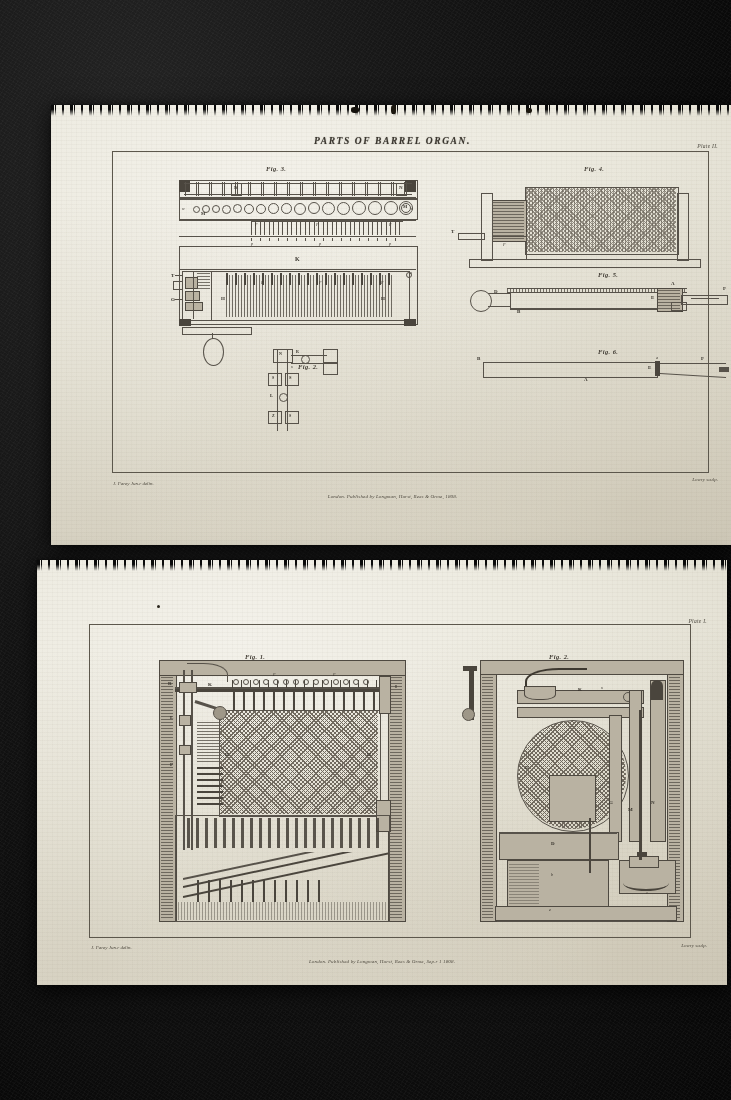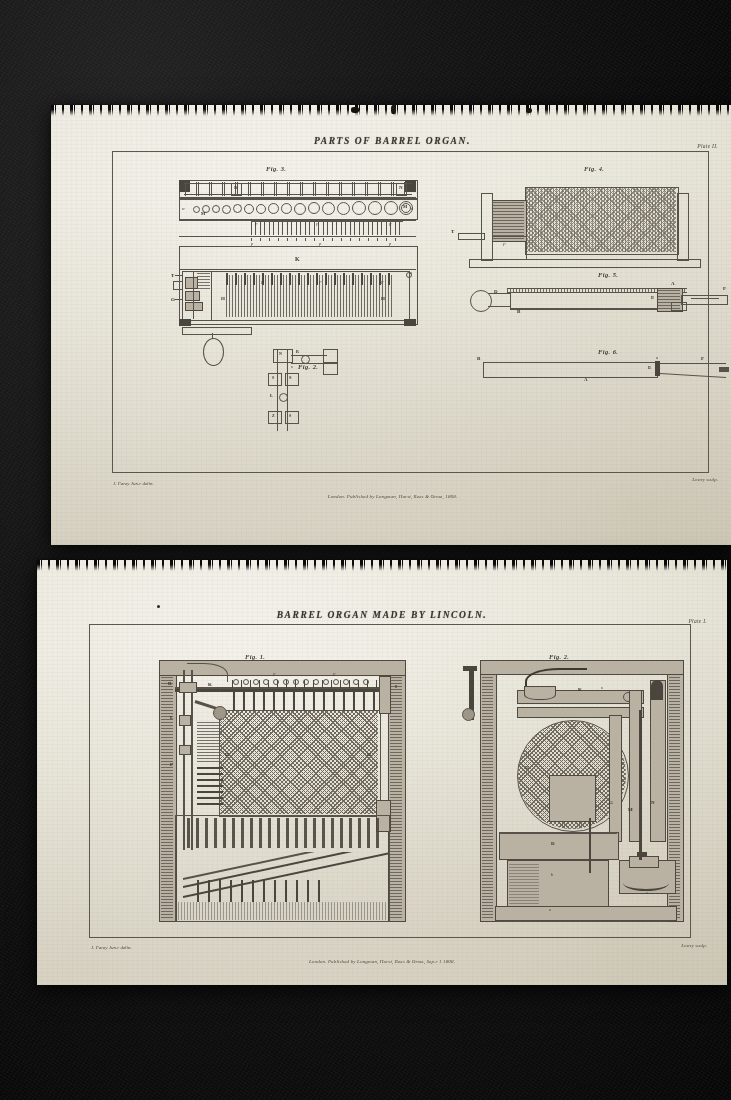--- a/index.html
+++ b/index.html
@@ -305,21 +305,20 @@
   <div class="sig" style="left:62px;top:376px;">J. Farey Jun.r delin.</div>
   <div class="sig" style="right:16px;top:372px;">Lowry sculp.</div>
   <div class="imprint" style="top:389px;left:0;">London. Published by Longman, Hurst, Rees &amp; Orme, 1808.</div>
 </div>
 
 <div class="sheet" style="left:37px;top:560px;width:690px;height:425px;">
   <div class="grain"></div>
   <div class="deckle-top"></div>
   <div class="ink" style="left:120px;top:45px;width:3px;height:3px;background:#2a251c;border-radius:50%;"></div>
 
-  <div class="plate-title" style="top:50px;left:0;">BARREL ORGAN MADE BY LINCOLN.</div>
   <div class="plate-num" style="right:20px;top:58px;">Plate I.</div>
 
   <div class="plate-frame" style="left:52px;top:64px;width:600px;height:312px;"></div>
 
   <div class="fig-label" style="left:208px;top:93px;">Fig. 1.</div>
   <div>
 
     <div class="bx" style="left:122px;top:100px;width:245px;height:260px;"></div>
     <div class="bxf" style="left:122px;top:100px;width:16px;height:260px;"></div>
     <div class="hatchH" style="left:124px;top:102px;width:12px;height:256px;"></div>

